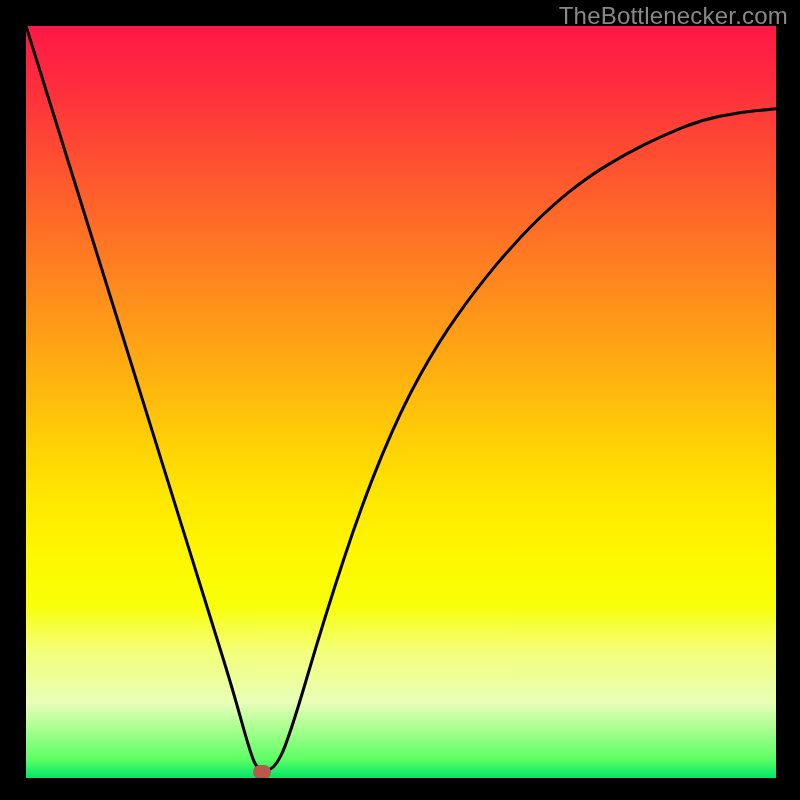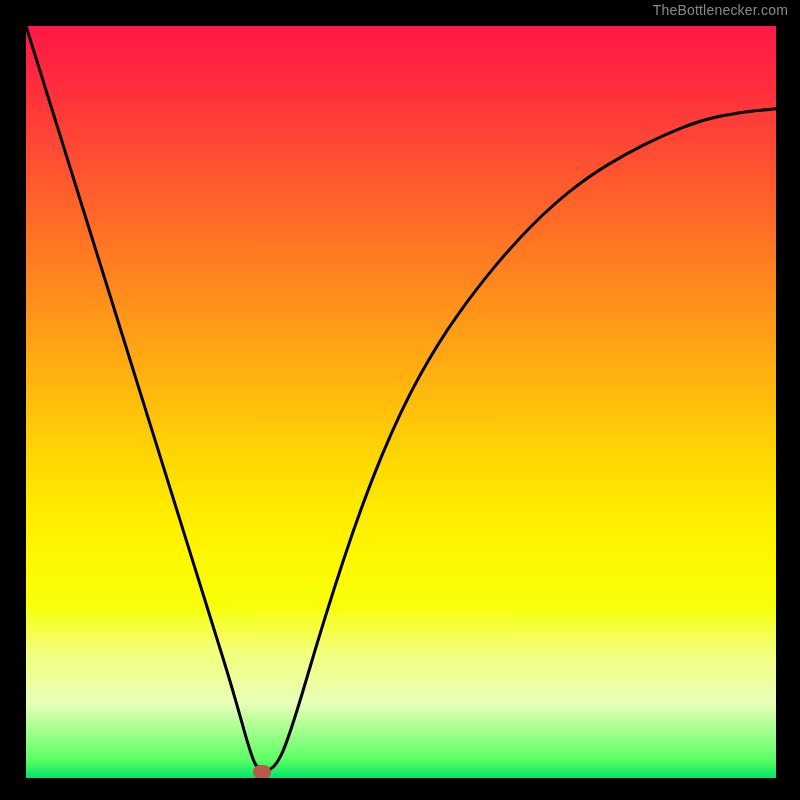--- a/index.html
+++ b/index.html
@@ -66,21 +66,21 @@
     height: 14px;
     border-radius: 7px;
     background: #b85a4a;
     transform: translate(-50%, -50%);
   }
   .watermark {
     position: absolute;
     top: 2px;
     right: 12px;
     font-family: Arial, Helvetica, sans-serif;
-    font-size: 14px;
+    font-size: 24px;
     color: #888888;
     letter-spacing: 0.2px;
   }
 </style>
 </head>
 <body>
 
 <div class="frame">
   <div class="plot-area">
     <div class="gradient"></div>

